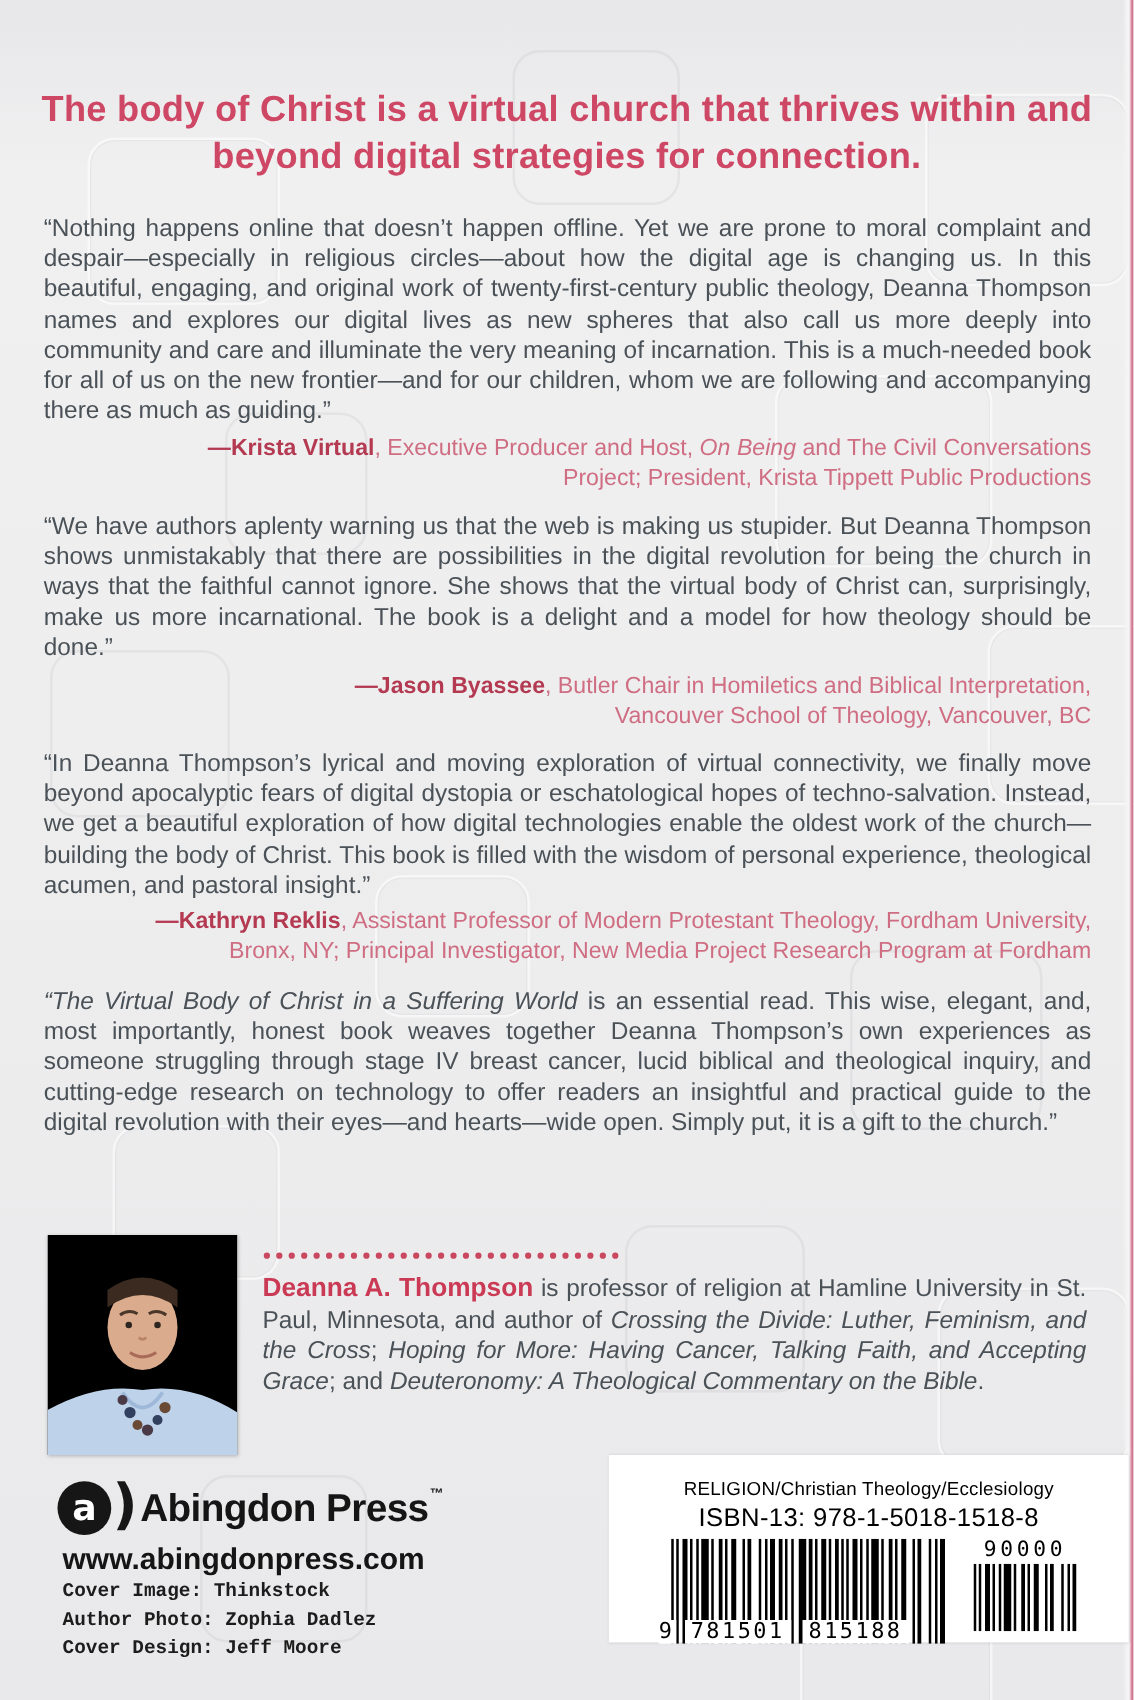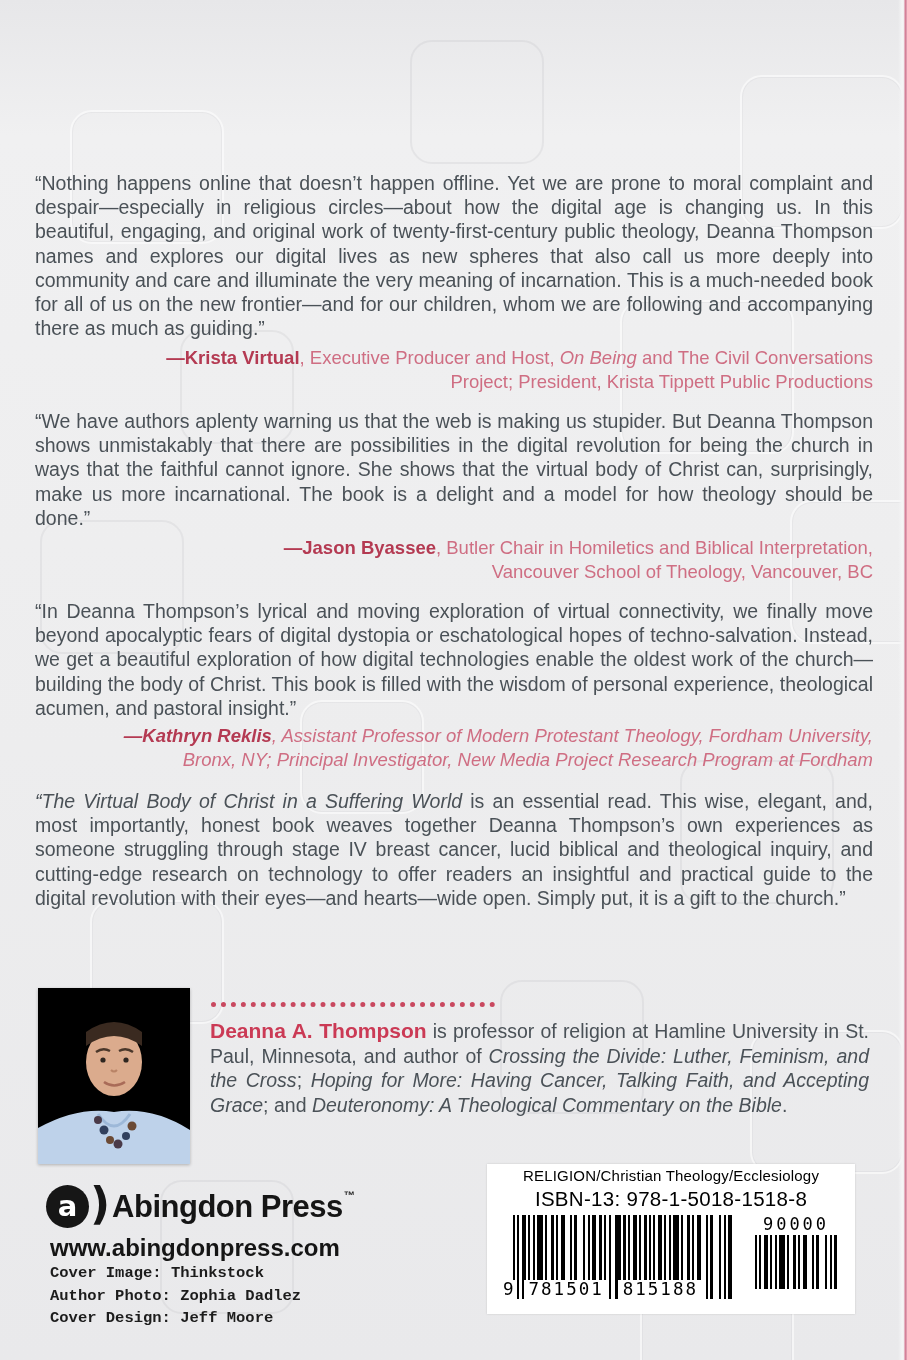--- a/index.html
+++ b/index.html
@@ -43,22 +43,22 @@
     display:flex;align-items:center;justify-content:center;
     font-family:"DejaVu Sans",sans-serif;font-weight:bold;font-size:29px;line-height:1;}
   .pub .paren{font-size:44px;font-weight:bold;margin:-6px 2px 0 1px;color:#161616;
     font-family:"DejaVu Sans",sans-serif;}
   .pub .name{font-size:31px;font-weight:bold;letter-spacing:-.5px;color:#151515;}
   .pub .tm{font-size:11px;vertical-align:top;font-weight:bold;margin-left:1px;}
   .website{position:absolute;left:50px;top:1234px;font-size:24px;font-weight:bold;color:#151515;}
   .credits{position:absolute;left:50px;top:1262px;font-size:15.5px;font-weight:bold;
     line-height:22.5px;color:#1c1c1c;font-family:Liberation Mono, monospace;}
 
-  .bcbox{position:absolute;left:487px;top:1164px;width:368px;height:150px;background:#fff;
-    box-shadow:0 0 2px rgba(0,0,0,.15);padding-top:3px;box-sizing:border-box;}
+  .bcbox{position:absolute;left:487px;top:1164px;width:416px;height:150px;background:#fff;
+    box-shadow:0 0 2px rgba(0,0,0,.15);padding-top:19px;box-sizing:border-box;}
   .bc-cat{text-align:center;font-size:15px;color:#000;letter-spacing:.2px;}
   .bc-isbn{text-align:center;font-size:20.5px;color:#000;margin-top:3px;letter-spacing:.3px;}
   .bc-row{display:flex;justify-content:center;align-items:flex-start;gap:12px;margin-top:4px;}
   .ean{position:relative;width:238px;height:84px;}
   .ean svg{position:absolute;left:0;top:0;}
   .ean .digits{position:absolute;left:0;bottom:0;height:19px;display:flex;align-items:flex-end;
     font-family:"DejaVu Sans Mono","Liberation Mono",monospace;font-size:17.5px;line-height:19px;color:#000;}
   .ean .digits span{background:#fff;}
   .ean .d9{padding-right:3px;}
   .ean .g1{margin-left:7px;padding:0 5px;letter-spacing:2px;}
@@ -83,29 +83,30 @@
   <div class="tex" style="left:790px;top:500px;width:150px;height:140px;"></div>
   <div class="tex" style="left:300px;top:700px;width:120px;height:110px;"></div>
   <div class="tex dk" style="left:680px;top:760px;width:150px;height:140px;"></div>
   <div class="tex" style="left:90px;top:900px;width:130px;height:120px;"></div>
   <div class="tex dk" style="left:500px;top:980px;width:140px;height:130px;"></div>
   <div class="tex" style="left:750px;top:1030px;width:150px;height:140px;"></div>
   <div class="tex dk" style="left:160px;top:1180px;width:130px;height:130px;"></div>
   <div class="tex" style="left:640px;top:1240px;width:150px;height:140px;"></div>
   <div class="edge-right"></div>
 
+  <div class="tagline">The body of Christ is a virtual church that thrives within and beyond digital strategies for connection.</div>
 
   <div class="quote" style="top:171px;"><span>“Nothing happens online that doesn’t happen offline. Yet we are prone to moral complaint and despair—especially in religious circles—about how the digital age is changing us. In this beautiful, engaging, and original work of twenty-first-century public theology, Deanna Thompson names and explores our digital lives as new spheres that also call us more deeply into community and care and illuminate the very meaning of incarnation. This is a much-needed book for all of us on the new frontier—and for our children, whom we are following and accompanying there as much as guiding.”</span></div>
   <div class="attr" style="top:346px;"><span class="seg-b">—Krista Virtual</span><span>, Executive Producer and Host, </span><span class="seg-i">On Being</span><span> and The Civil Conversations</span><br><span>Project; President, Krista Tippett Public Productions</span></div>
 
   <div class="quote" style="top:409px;"><span>“We have authors aplenty warning us that the web is making us stupider. But Deanna Thompson shows unmistakably that there are possibilities in the digital revolution for being the church in ways that the faithful cannot ignore. She shows that the virtual body of Christ can, surprisingly, make us more incarnational. The book is a delight and a model for how theology should be done.”</span></div>
   <div class="attr" style="top:536px;"><span class="seg-b">—Jason Byassee</span><span>, Butler Chair in Homiletics and Biblical Interpretation,</span><br><span>Vancouver School of Theology, Vancouver, BC</span></div>
 
   <div class="quote" style="top:599px;"><span>“In Deanna Thompson’s lyrical and moving exploration of virtual connectivity, we finally move beyond apocalyptic fears of digital dystopia or eschatological hopes of techno-salvation. Instead, we get a beautiful exploration of how digital technologies enable the oldest work of the church—building the body of Christ. This book is filled with the wisdom of personal experience, theological acumen, and pastoral insight.”</span></div>
-  <div class="attr" style="top:724px;font-style:italic;"><span class="seg-b">—Kathryn Reklis</span><span>, Assistant Professor of Modern Protestant Theology, Fordham University,</span><br><span>Bronx, NY; Principal Investigator, New Media Project Research Program at Fordham</span></div>
+  <div class="attr" style="top:724px;"><span class="seg-b">—Kathryn Reklis</span><span>, Assistant Professor of Modern Protestant Theology, Fordham University,</span><br><span>Bronx, NY; Principal Investigator, New Media Project Research Program at Fordham</span></div>
 
   <div class="quote" style="top:789px;"><span class="seg-i">“The Virtual Body of Christ in a Suffering World</span><span> is an essential read. This wise, elegant, and, most importantly, honest book weaves together Deanna Thompson’s own experiences as someone struggling through stage IV breast cancer, lucid biblical and theological inquiry, and cutting-edge research on technology to offer readers an insightful and practical guide to the digital revolution with their eyes—and hearts—wide open. Simply put, it is a gift to the church.”</span></div>
 
   <div class="photo">
     <svg width="152" height="176" viewBox="0 0 152 176">
       <defs>
         <linearGradient id="pbg" x1="0" y1="0" x2="1" y2="0">
           <stop offset="0" stop-color="#c8a478"></stop>
             <stop offset=".3" stop-color="#e9dcc4"></stop>
           <stop offset=".55" stop-color="#d9c29b"></stop>

